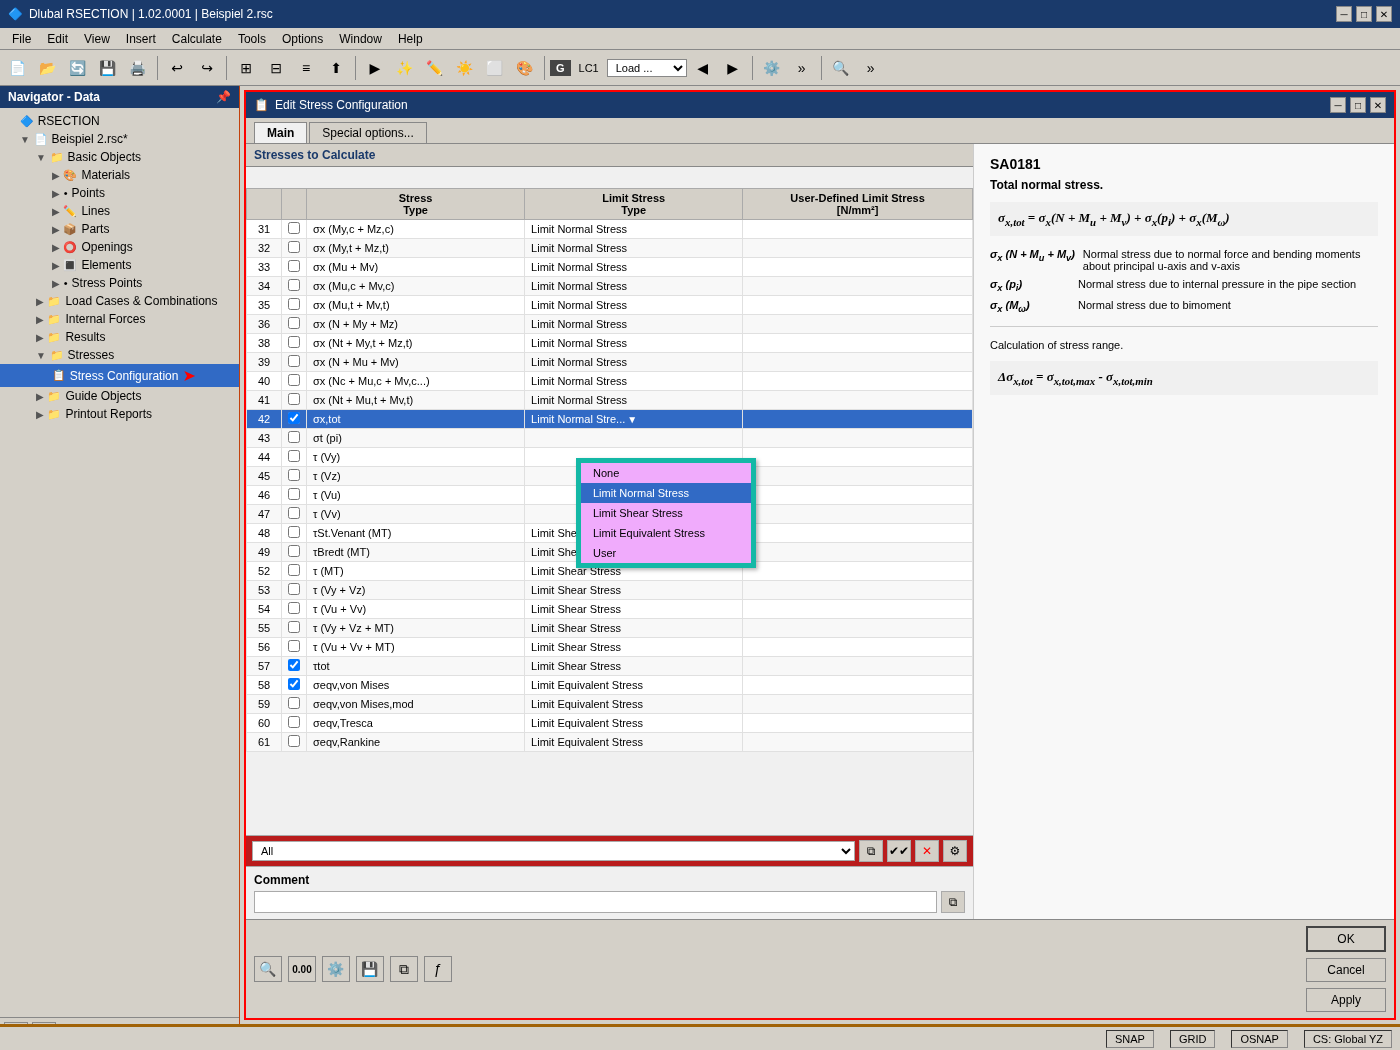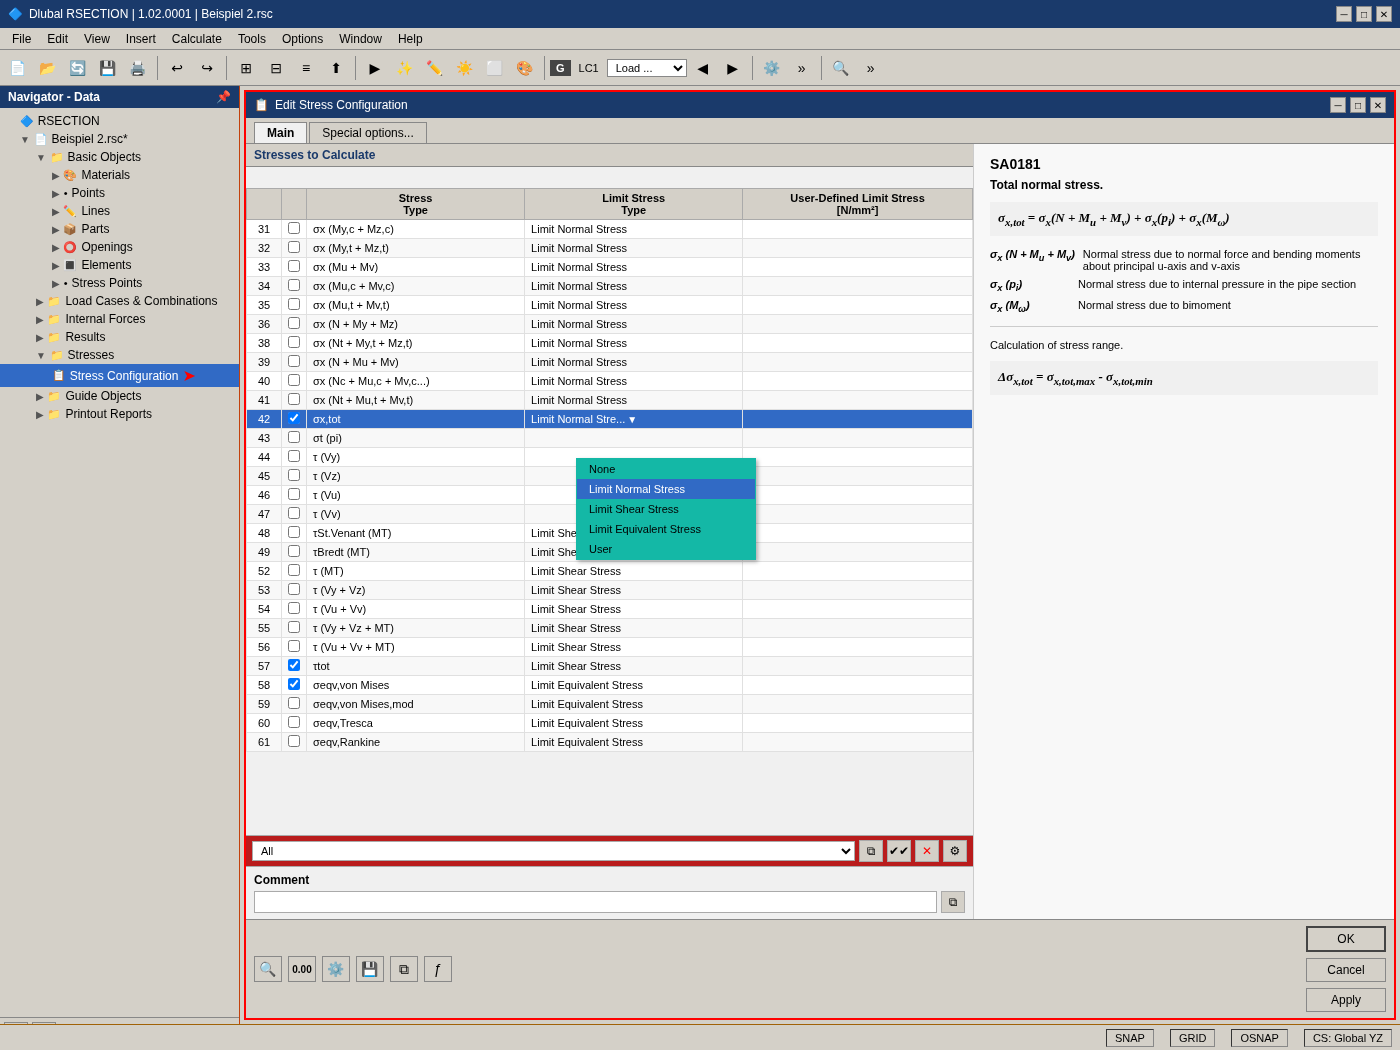--- a/index.html
+++ b/index.html
@@ -66,21 +66,21 @@
     table tbody tr.selected-row { background: #316ac5; color: white; }
     table tbody tr.selected-row td { color: white; }
     table tbody td { border: 1px solid #e0e0e0; padding: 2px 6px; font-size: 11px; }
     .num-col { width: 35px; text-align: center; }
     .check-col { width: 25px; text-align: center; }
     .stress-col { min-width: 140px; }
     .limit-col { min-width: 140px; }
     .user-col { min-width: 140px; text-align: center; }
 
     
-    .dropdown-overlay { position: absolute; background: #14b8a6; border: 1px solid #14b8a6; box-shadow: 2px 2px 4px rgba(0,0,0,0.3); z-index: 100; min-width: 180px; }
+    .dropdown-overlay { position: absolute; background: #f0abfc; border: 5px solid #14b8a6; box-shadow: 2px 2px 4px rgba(0,0,0,0.3); z-index: 100; min-width: 180px; }
     .dropdown-item { padding: 4px 12px; cursor: pointer; font-size: 11px; }
     .dropdown-item.selected-dropdown { background: #316ac5; color: white; }
 
     
     .table-toolbar { background: #b91c1c; border-top: 1px solid #aaa; padding: 4px 6px; display: flex; align-items: center; gap: 4px; }
     .filter-combo { flex: 1; background: white; border: 1px solid #aaa; padding: 2px 4px; font-size: 11px; }
     .tb-small-btn { width: 24px; height: 22px; background: #d4d0c8; border: 1px solid #aaa; display: flex; align-items: center; justify-content: center; font-size: 12px; cursor: pointer; }
 
     
     .comment-area { border-top: 1px solid #aaa; padding: 6px 8px; background: #f0f0f0; }
@@ -102,21 +102,21 @@
 
     
     .dialog-footer { background: #d4d0c8; border-top: 1px solid #888; padding: 6px 8px; display: flex; align-items: center; justify-content: space-between; }
     .footer-left { display: flex; gap: 6px; align-items: center; }
     .footer-right { display: flex; gap: 6px; flex-direction: column; }
     .footer-btn { padding: 4px 16px; background: #d4d0c8; border: 1px solid #888; cursor: pointer; font-size: 12px; min-width: 60px; }
     .footer-btn.ok-btn { min-width: 80px; border: 2px solid #444; }
     .footer-icon-btn { width: 28px; height: 26px; background: #d4d0c8; border: 1px solid #888; display: flex; align-items: center; justify-content: center; font-size: 14px; cursor: pointer; }
 
     
-    .status-bar { background: #d4d0c8; height: 26px; border-top: 1px solid #a16207; display: flex; align-items: center; padding: 0 8px; gap: 16px; font-size: 11px; position: absolute; bottom: 0; left: 0; right: 0; }
+    .status-bar { background: #d4d0c8; height: 26px; border-top: 3px solid #a16207; display: flex; align-items: center; padding: 0 8px; gap: 16px; font-size: 11px; position: absolute; bottom: 0; left: 0; right: 0; }
     .status-item { padding: 0 8px; border: 1px inset #888; height: 18px; display: flex; align-items: center; }
 
     
     .nav-bottom { border-top: 1px solid #888; padding: 4px; display: flex; gap: 4px; }
     .nav-bottom-btn { width: 24px; height: 24px; background: #d4d0c8; border: 1px solid #888; display: flex; align-items: center; justify-content: center; font-size: 12px; cursor: pointer; }
 
     
     .arrow-indicator { color: #ff0000; font-size: 16px; }
     input[type=checkbox] { width: 12px; height: 12px; cursor: pointer; }
 

